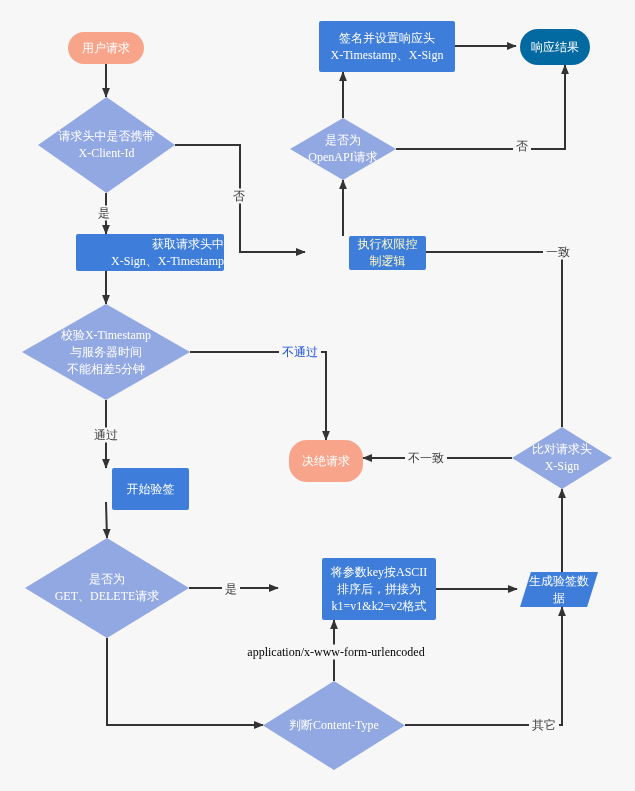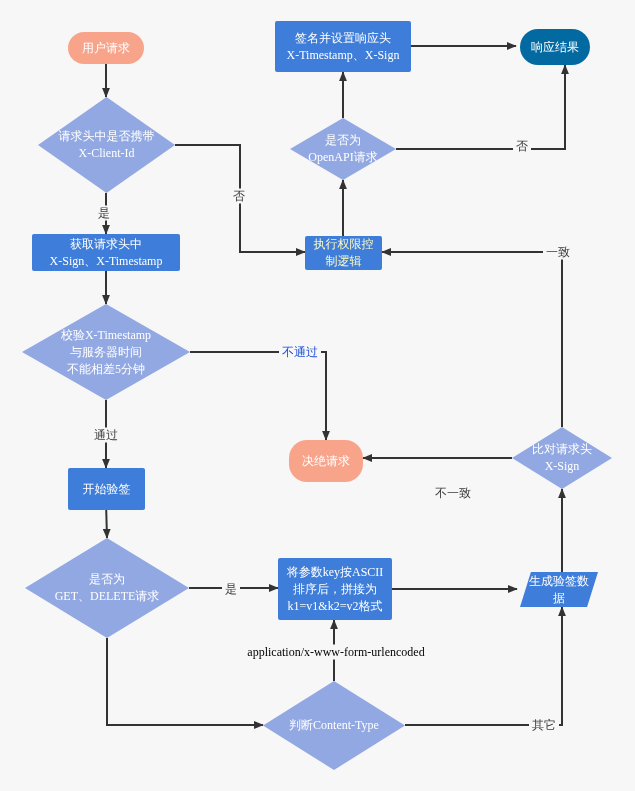--- a/index.html
+++ b/index.html
@@ -21,21 +21,21 @@
     display: flex;
     flex-direction: column;
     align-items: center;
     justify-content: center;
     color: #ffffff;
     font-size: 12px;
     line-height: 17px;
     text-align: center;
     box-sizing: border-box;
   }
-  .node.process { border-radius: 2px; }
+  .node.process { border-radius: 2px; margin-left: 44px; }
   .node.terminal { border-radius: 18px; }
   .node.decision { clip-path: polygon(50% 0, 100% 50%, 50% 100%, 0 50%); text-align: right; }
   .node.io { clip-path: polygon(14% 0, 100% 0, 86% 100%, 0 100%); }
   .edge-label {
     position: absolute;
     transform: translate(-50%, -50%);
     background: #f7f7f7;
     color: #3a3a3a;
     font-size: 12px;
     line-height: 15px;
@@ -74,21 +74,21 @@
       <polyline points="396,149 565,149 565,65" fill="none" stroke="#333333" stroke-width="2" marker-end="url(#arrow)"></polyline>
     </svg>
   <div id="node-layer">
       <div class="node terminal" style="left: 68px; top: 32px; width: 76px; height: 32px; background: rgb(248, 164, 139); color: rgb(255, 255, 255);">
         <div>用户请求</div>
       </div>
       <div class="node decision" style="left: 38px; top: 97px; width: 137px; height: 96px; background: rgb(146, 168, 226); color: rgb(255, 255, 255);">
         <div>请求头中是否携带</div>
         <div>X-Client-Id</div>
       </div>
-      <div class="node process" style="left: 32px; top: 234px; width: 148px; height: 37px; background: rgb(62, 125, 217); color: rgb(255, 255, 255);">
+      <div class="node process" style="left: 32px; top: 234px; width: 148px; height: 37px; background: rgb(62, 125, 217); color: rgb(255, 255, 255); align-items: flex-end;">
         <div>获取请求头中</div>
         <div>X-Sign、X-Timestamp</div>
       </div>
       <div class="node decision" style="left: 22px; top: 304px; width: 168px; height: 96px; background: rgb(146, 168, 226); color: rgb(255, 255, 255);">
         <div>校验X-Timestamp</div>
         <div>与服务器时间</div>
         <div>不能相差5分钟</div>
       </div>
       <div class="node process" style="left: 68px; top: 468px; width: 77px; height: 42px; background: rgb(62, 125, 217); color: rgb(255, 255, 255);">
         <div>开始验签</div>
@@ -133,17 +133,17 @@
       </div>
     </div>
   <div id="label-layer">
       <div class="edge-label" style="left: 104px; top: 213px; color: rgb(58, 58, 58);">是</div>
       <div class="edge-label" style="left: 239px; top: 196px; color: rgb(58, 58, 58);">否</div>
       <div class="edge-label" style="left: 106px; top: 435px; color: rgb(58, 58, 58);">通过</div>
       <div class="edge-label" style="left: 300px; top: 352px; color: #1d4ed8;">不通过</div>
       <div class="edge-label" style="left: 231px; top: 589px; color: rgb(58, 58, 58);">是</div>
       <div class="edge-label" style="left: 336px; top: 652px; color: #000000;">application/x-www-form-urlencoded</div>
       <div class="edge-label" style="left: 544px; top: 725px; color: rgb(58, 58, 58);">其它</div>
-      <div class="edge-label" style="left: 453px; top: 458px; color: rgb(58, 58, 58); margin-top: 35px;">不一致</div>
+      <div class="edge-label" style="left: 426px; top: 458px; color: rgb(58, 58, 58);">不一致</div>
       <div class="edge-label" style="left: 558px; top: 252px; color: rgb(58, 58, 58);">一致</div>
       <div class="edge-label" style="left: 522px; top: 146px; color: rgb(58, 58, 58);">否</div>
     </div>
 </div>
 
 </body></html>

